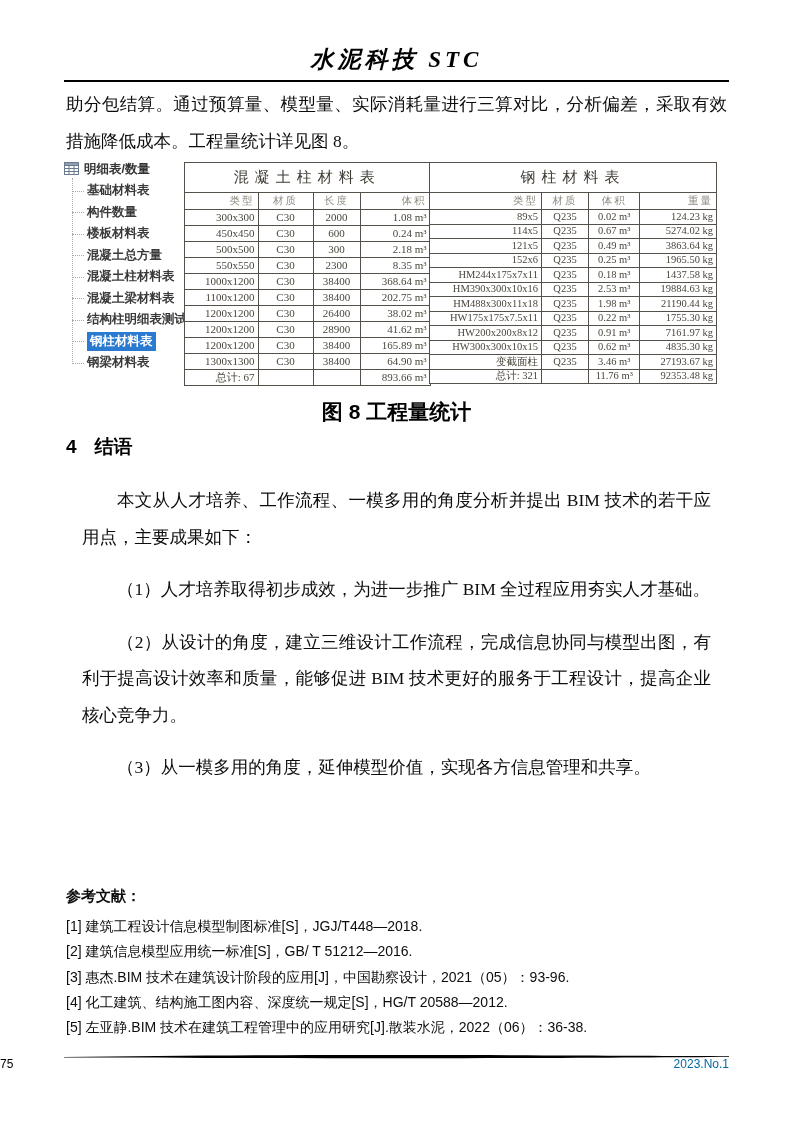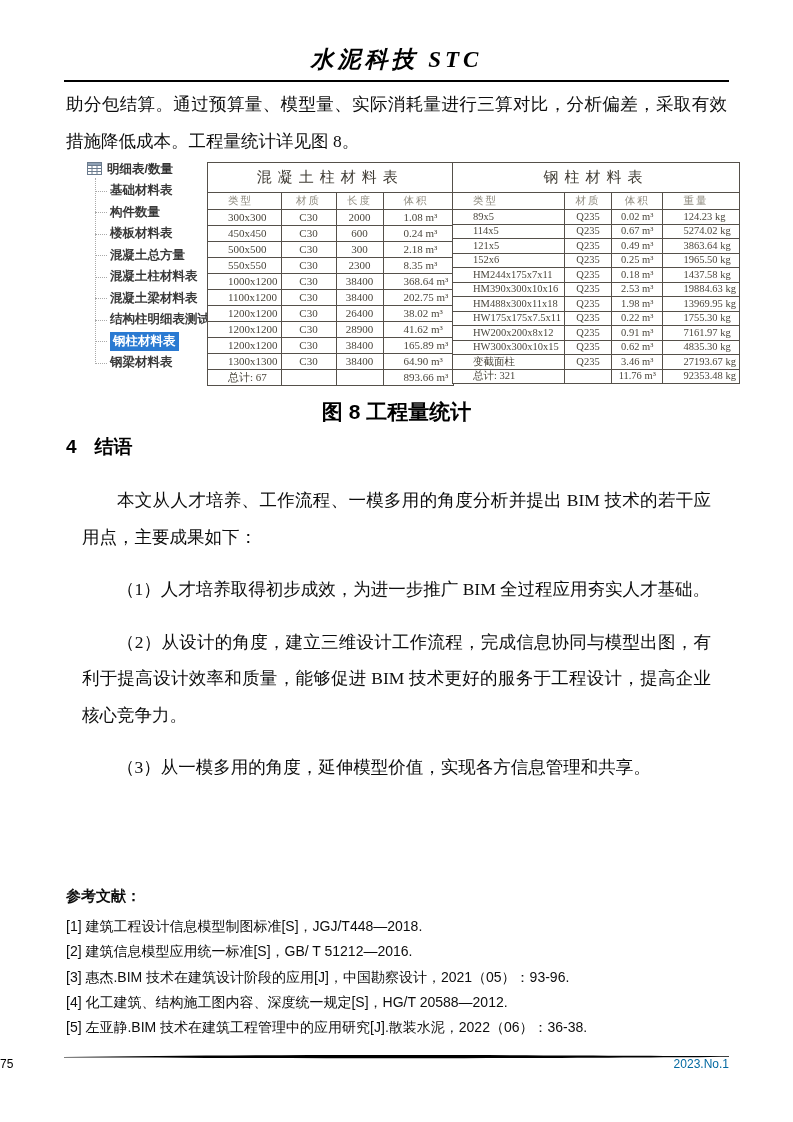--- a/index.html
+++ b/index.html
@@ -10,21 +10,21 @@
   .journal-title{position:absolute;top:44px;left:0;width:100%;text-align:center;
     font-family:"Liberation Serif","DejaVu Serif",serif;font-style:italic;font-weight:bold;
     font-size:23px;letter-spacing:4px;color:#000;}
   .header-rule{position:absolute;left:64px;top:80px;width:665px;height:2px;background:#000;}
 
   
   .intro{position:absolute;left:66px;top:86px;width:661px;font-size:17.5px;line-height:37px;
     text-align:justify;color:#0d0d0d;}
 
   
-  .figure{position:absolute;left:75px;top:155px;width:665px;height:240px;}
+  .figure{position:absolute;left:52px;top:155px;width:665px;height:240px;}
 
   
   .tree{position:absolute;left:12px;top:4px;width:120px;
     font-family:"Liberation Sans","DejaVu Sans",sans-serif;font-size:12.5px;color:#333;}
   .tree-root{display:flex;align-items:center;gap:5px;height:21px;font-weight:600;}
   .tree-children{position:relative;margin-left:8px;}
   .tree-children::before{content:"";position:absolute;left:0;top:-2px;bottom:10px;
     border-left:1px dotted #a9a9a9;}
   .tree-item{position:relative;height:21.5px;display:flex;align-items:center;padding-left:15px;}
   .tree-item .conn{position:absolute;left:0;top:50%;width:12px;border-top:1px dotted #a9a9a9;}
@@ -37,21 +37,21 @@
   .tblwrap.tbl-b{left:377px;}
   table.sched{border-collapse:collapse;table-layout:fixed;background:#fff;
     font-family:"Liberation Serif","DejaVu Serif",serif;color:#4a463c;}
   table.sched td{border:1px solid #55504a;overflow:hidden;white-space:nowrap;
     padding:0 3px;line-height:1.15;}
   table.sched .t-title td{font-size:15px;letter-spacing:6px;text-align:center;height:29px;
     color:#3f3b33;}
   table.sched .t-head td{color:#908c80;font-size:10.5px;height:16px;letter-spacing:2px;}
   .tbl-a tbody tr.d td{height:15px;font-size:11px;}
   .tbl-b tbody tr.d td{height:13.5px;font-size:10.5px;}
-  table.sched td.al{text-align:left;padding-left:20px;}
+  table.sched td.al{text-align:right;padding-left:20px;}
   table.sched td.ac{text-align:center;}
 
   
   .fig-caption{position:absolute;left:0;top:398px;width:100%;text-align:center;
     font-family:"Liberation Sans","DejaVu Sans",sans-serif;font-weight:bold;font-size:21px;color:#000;}
 
   
   .section-heading{position:absolute;left:66px;top:434px;
     font-family:"Liberation Sans","DejaVu Sans",sans-serif;font-weight:bold;font-size:19px;color:#000;}
   .section-heading .num{margin-right:18px;}
@@ -277,21 +277,21 @@
             <tr class="d">
               <td class="al">HM390x300x10x16</td>
               <td class="ac">Q235</td>
               <td class="ac">2.53 m³</td>
               <td class="al">19884.63 kg</td>
             </tr>
             <tr class="d">
               <td class="al">HM488x300x11x18</td>
               <td class="ac">Q235</td>
               <td class="ac">1.98 m³</td>
-              <td class="al">13969.95 kg</td>
+              <td class="al">21190.44 kg</td>
             </tr>
             <tr class="d">
               <td class="al">HW175x175x7.5x11</td>
               <td class="ac">Q235</td>
               <td class="ac">0.22 m³</td>
               <td class="al">1755.30 kg</td>
             </tr>
             <tr class="d">
               <td class="al">HW200x200x8x12</td>
               <td class="ac">Q235</td>

